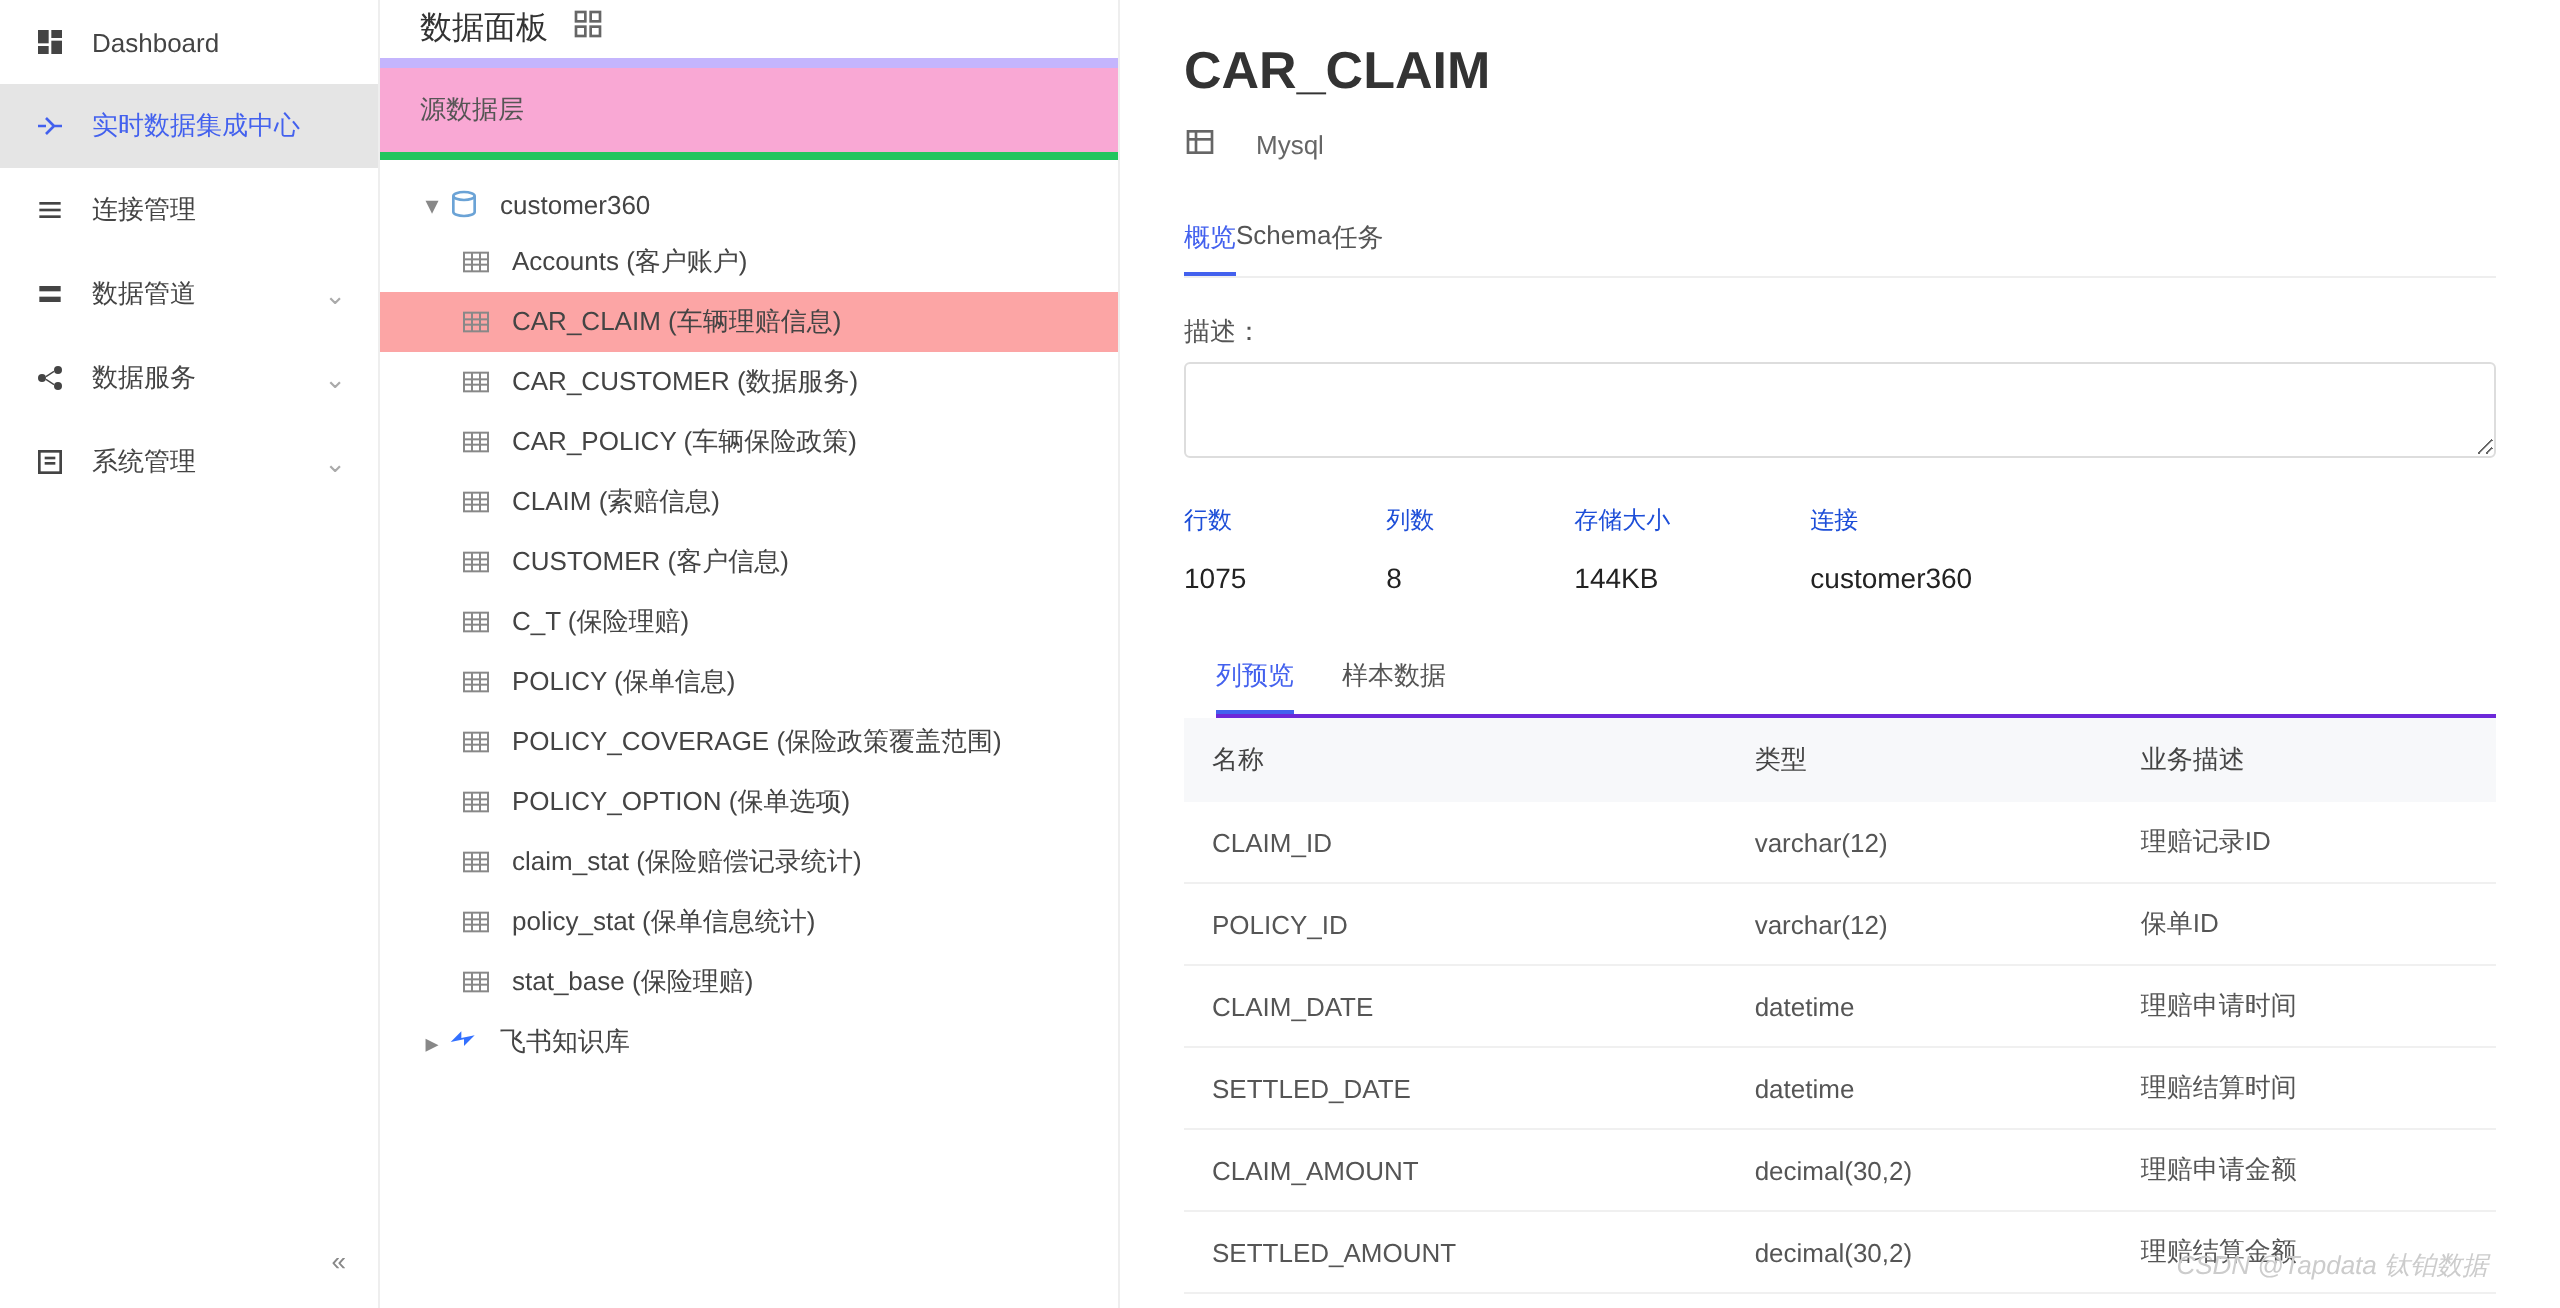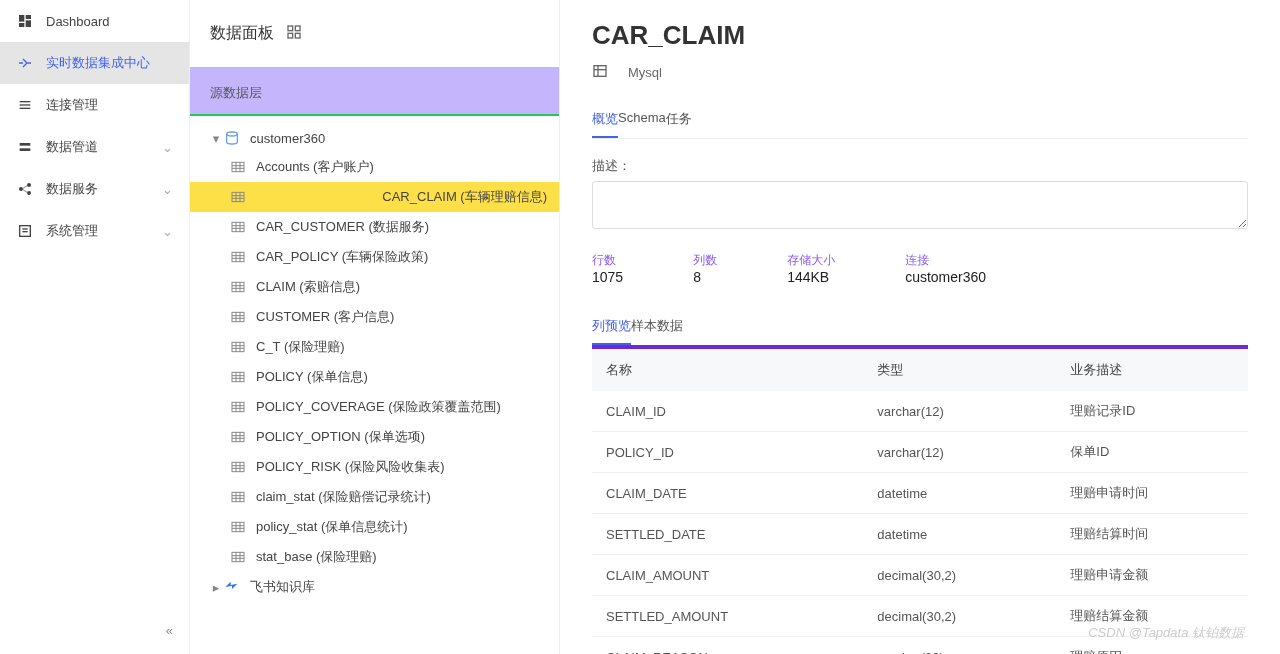--- a/index.html
+++ b/index.html
@@ -5,43 +5,43 @@
 * { margin: 0; padding: 0; box-sizing: border-box; }
 body { font-family: -apple-system, BlinkMacSystemFont, "Segoe UI", sans-serif; font-size: 13px; color: #333; background: #fff; width: 1280px; height: 654px; overflow: hidden; }
 .app { display: flex; height: 100%; }
 .sidebar { width: 190px; border-right: 1px solid #eee; display: flex; flex-direction: column; background: #fff; }
 .sidebar-item { display: flex; align-items: center; padding: 12px 16px; cursor: pointer; color: #444; font-size: 13px; }
 .sidebar-item.active { background: #e5e5e5; color: #4361ee; }
 .sidebar-item .icon { width: 18px; height: 18px; margin-right: 12px; display: flex; align-items: center; justify-content: center; }
 .sidebar-item .chev { margin-left: auto; color: #aaa; }
 .sidebar-footer { margin-top: auto; padding: 16px; text-align: right; color: #888; cursor: pointer; }
 .middle { width: 370px; border-right: 1px solid #eee; display: flex; flex-direction: column; }
-.middle-header { display: flex; align-items: center; padding: 23px 20px; border-bottom: 5px solid #c4b5fd; font-size: 16px; font-weight: 500; }
+.middle-header { display: flex; align-items: center; padding: 4px 20px; border-bottom: 5px solid #c4b5fd; font-size: 16px; font-weight: 500; font-family: Liberation Mono, monospace; }
 .middle-header .mh-icon { margin-left: 12px; color: #666; }
-.middle-sub { padding: 12px 20px; font-size: 13px; color: #555; border-bottom: 2px solid #22c55e; background: #c4b5fd; }
+.middle-sub { padding: 12px 20px; font-size: 13px; color: #555; border-bottom: 4px solid #22c55e; background: #f9a8d4; }
 .tree { flex: 1; overflow-y: auto; padding: 8px 0; }
 .tree-row { display: flex; align-items: center; padding: 6px 12px; cursor: pointer; color: #444; font-size: 13px; }
-.tree-row.selected { background: #fde047; justify-content: space-between; }
+.tree-row.selected { background: #fca5a5; }
 .tree-row .caret { width: 16px; text-align: center; color: #888; }
 .tree-row .row-icon { width: 18px; margin-right: 8px; color: #888; display: flex; align-items: center; }
 .tree-row.lvl1 { padding-left: 18px; }
 .tree-row.lvl2 { padding-left: 40px; }
 .detail { flex: 1; padding: 20px 32px; overflow-y: auto; position: relative; }
 .detail h1 { font-size: 26px; font-weight: 600; margin-bottom: 12px; }
 .db-row { display: flex; align-items: center; color: #666; font-size: 13px; margin-bottom: 20px; }
 .db-row .db-icon { margin-right: 20px; }
 .tabs { display: flex; border-bottom: 1px solid #eee; margin-bottom: 18px; }
 .tab { padding: 8px 0; cursor: pointer; color: #555; font-size: 13px; }
 .tab.active { color: #4361ee; border-bottom: 2px solid #4361ee; }
 .desc-label { font-size: 13px; color: #555; margin-bottom: 6px; }
 .desc-box { width: 100%; height: 48px; border: 1px solid #ddd; border-radius: 3px; resize: both; padding: 6px; font-family: inherit; margin-bottom: 20px; }
 .stats { display: flex; gap: 70px; margin-bottom: 24px; }
-.stat-label { font-size: 12px; color: #8b5cf6; margin-bottom: 0; }
+.stat-label { font-size: 12px; color: #1d4ed8; margin-bottom: 12px; }
 .stat-value { font-size: 14px; font-weight: 500; color: #222; }
-.subtabs { display: flex; border-bottom: 4px solid #6d28d9; margin-bottom: 0; }
+.subtabs { display: flex; gap: 24px; border-bottom: 2px solid #6d28d9; margin-bottom: 0; margin-left: 16px; }
 .col-table { width: 100%; border-collapse: collapse; }
 .col-table th { text-align: left; padding: 12px 14px; background: #f7f8fa; font-weight: 500; font-size: 13px; color: #444; }
 .col-table td { padding: 11px 14px; border-bottom: 1px solid #f0f0f0; font-size: 13px; color: #555; }
 .watermark { position: absolute; bottom: 12px; right: 36px; color: #ccc; font-size: 13px; font-style: italic; pointer-events: none; }
 svg { width: 16px; height: 16px; }
 </style>
 </head>
 <body>
 
 <div class="app">
@@ -252,32 +252,20 @@
           <span class="row-icon">
             <svg viewBox="0 0 24 24" fill="none" stroke="currentColor" stroke-width="1.5">
               <rect x="3" y="5" width="18" height="14"></rect>
               <line x1="3" y1="10" x2="21" y2="10"></line>
               <line x1="3" y1="14" x2="21" y2="14"></line>
               <line x1="9" y1="5" x2="9" y2="19"></line>
               <line x1="15" y1="5" x2="15" y2="19"></line>
             </svg>
           </span>
           <span>POLICY_OPTION (保单选项)</span>
-        </div>
-        <div class="tree-row lvl2">
-          <span class="row-icon">
-            <svg viewBox="0 0 24 24" fill="none" stroke="currentColor" stroke-width="1.5">
-              <rect x="3" y="5" width="18" height="14"></rect>
-              <line x1="3" y1="10" x2="21" y2="10"></line>
-              <line x1="3" y1="14" x2="21" y2="14"></line>
-              <line x1="9" y1="5" x2="9" y2="19"></line>
-              <line x1="15" y1="5" x2="15" y2="19"></line>
-            </svg>
-          </span>
-          <span>POLICY_RISK (保险风险收集表)</span>
         </div>
         <div class="tree-row lvl2">
           <span class="row-icon">
             <svg viewBox="0 0 24 24" fill="none" stroke="currentColor" stroke-width="1.5">
               <rect x="3" y="5" width="18" height="14"></rect>
               <line x1="3" y1="10" x2="21" y2="10"></line>
               <line x1="3" y1="14" x2="21" y2="14"></line>
               <line x1="9" y1="5" x2="9" y2="19"></line>
               <line x1="15" y1="5" x2="15" y2="19"></line>
             </svg>

